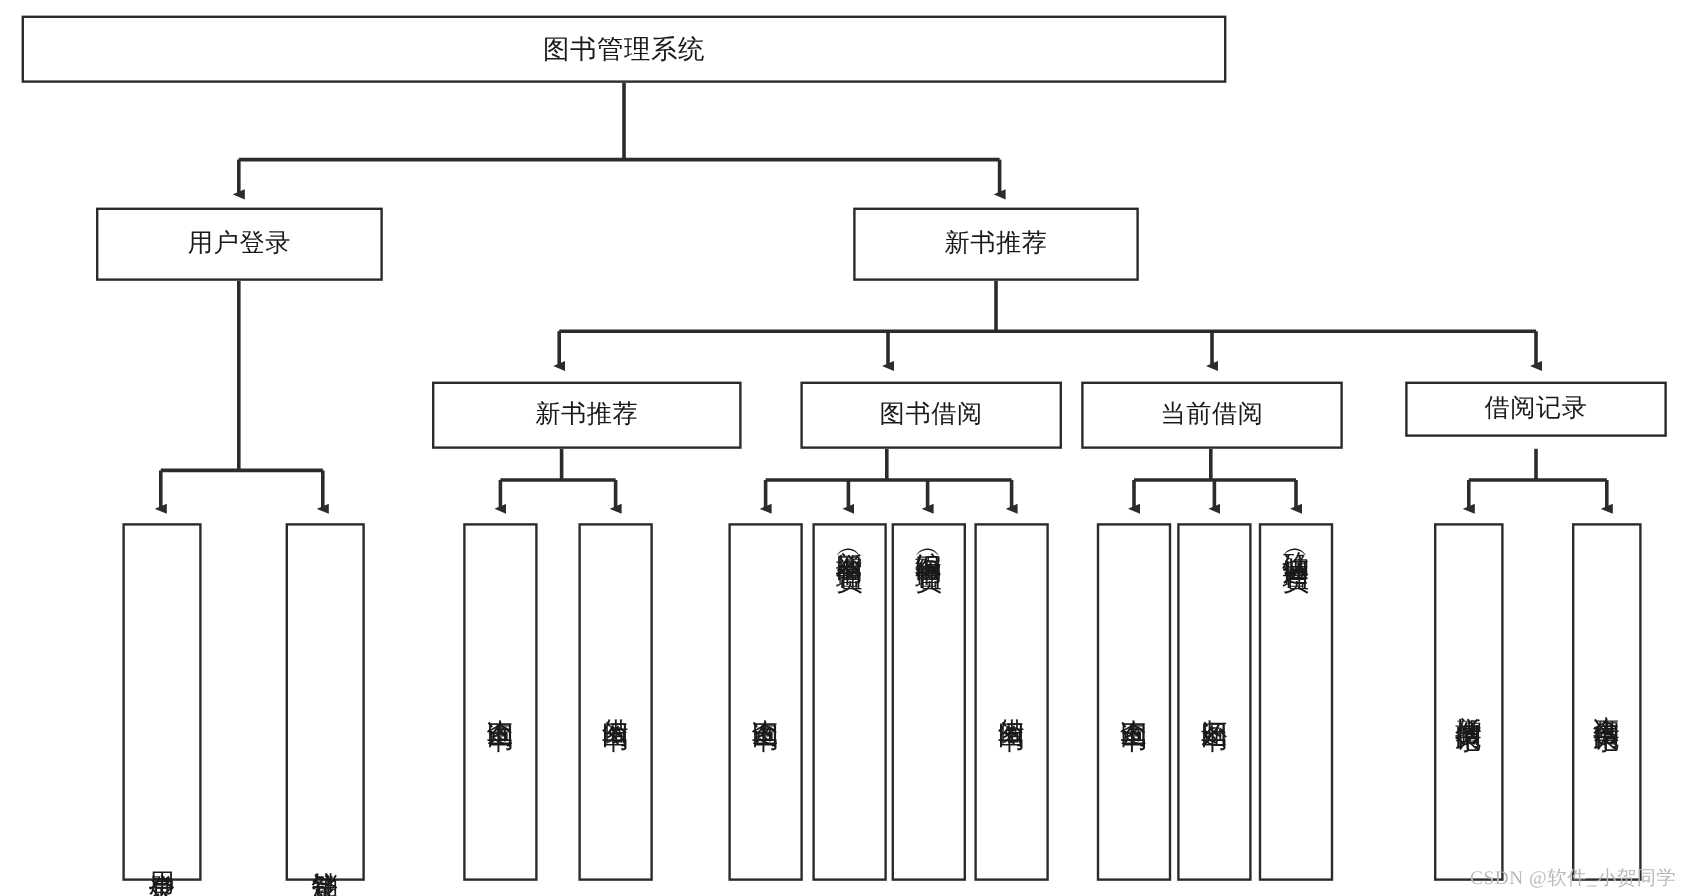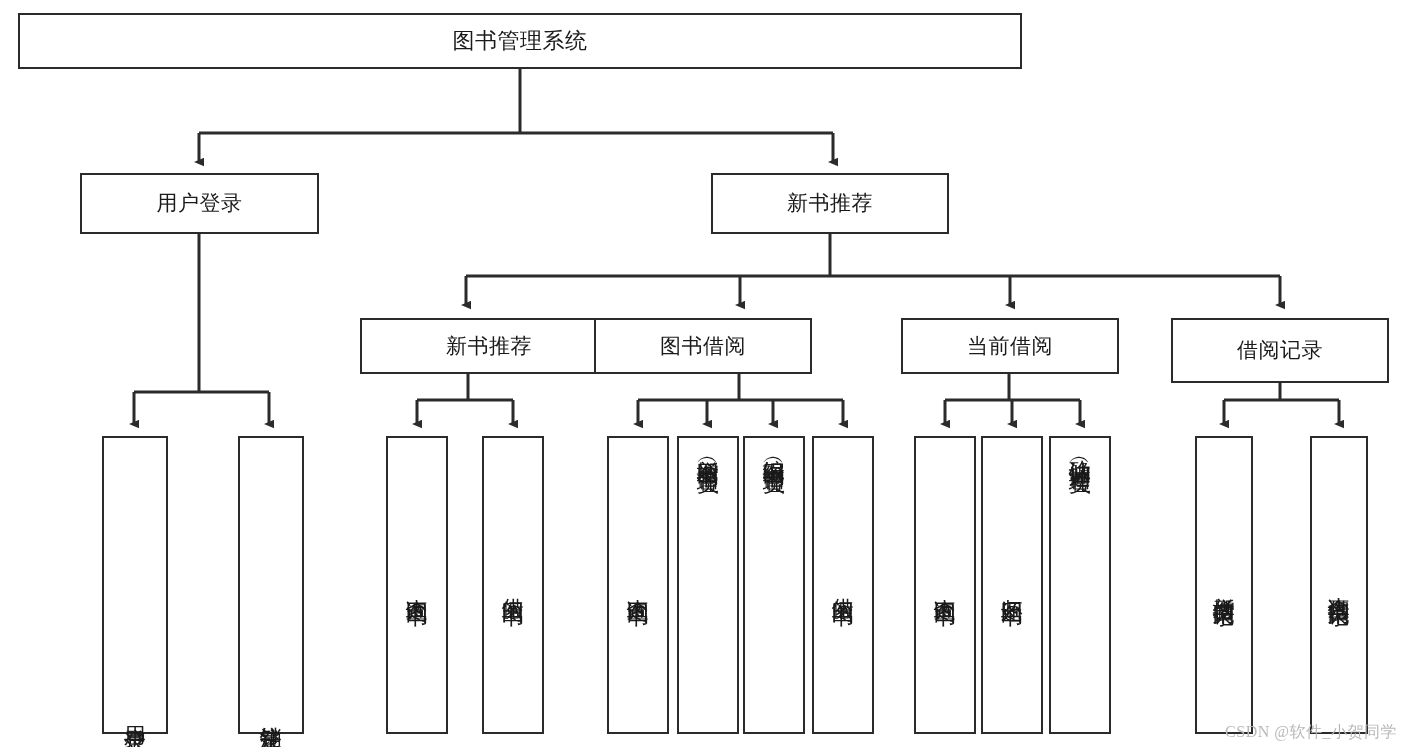--- a/index.html
+++ b/index.html
@@ -136,27 +136,27 @@
   <div class="node l2" style="left:80px; top:173px; width:239px; height:61px;">
     <span class="label">用户登录</span>
   </div>
   <div class="node l2" style="left:711px; top:173px; width:238px; height:61px;">
     <span class="label">新书推荐</span>
   </div>
 
   <div class="node l3" style="left:360px; top:318px; width:258px; height:56px;">
     <span class="label">新书推荐</span>
   </div>
-  <div class="node l3" style="left:594px; top:318px; width:218px; height:56px;">
+  <div class="node l3" style="left:667px; top:318px; width:218px; height:56px;">
     <span class="label">图书借阅</span>
   </div>
   <div class="node l3" style="left:901px; top:318px; width:218px; height:56px;">
     <span class="label">当前借阅</span>
   </div>
-  <div class="node l3" style="left:1171px; top:318px; width:218px; height:65px;">
+  <div class="node l3" style="left:1171px; top:318px; width:218px; height:46px;">
     <span class="label">借阅记录</span>
   </div>
 
   <div class="node leaf align-bottom" style="left:102px; top:436px; width:66px; height:298px;">
     <span class="label">用户登录</span>
   </div>
   <div class="node leaf align-bottom" style="left:238px; top:436px; width:66px; height:298px;">
     <span class="label">注销登录</span>
   </div>
 

